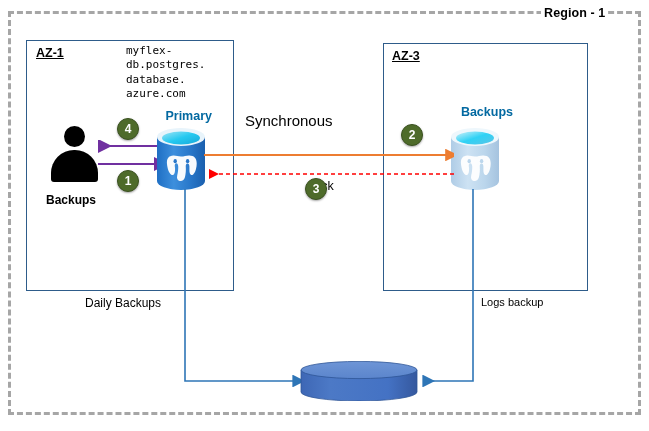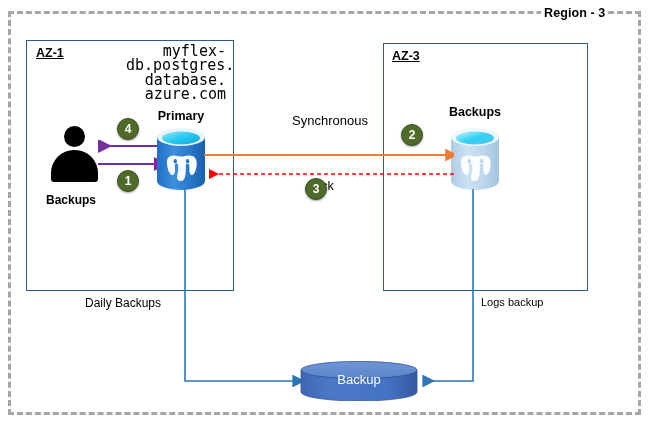--- a/index.html
+++ b/index.html
@@ -58,25 +58,24 @@
   }
   #az1-label { left: 36px; top: 46px; }
   #az2-label { left: 392px; top: 49px; }
 
   
   #hostname {
     left: 126px;
     top: 44px;
     width: 100px;
     font-family: "DejaVu Sans Mono", "Liberation Mono", monospace;
-    font-size: 15px;
+    font-size: 11px;
     line-height: 14.3px;
     color: #000000;
     white-space: pre;
-    text-align: right;
   }
 
   
   #client-figure { left: 51px; top: 126px; width: 47px; height: 56px; }
   #client-head {
     left: 13px; top: 0px;
     width: 21px; height: 21px;
     background: #000000;
     border-radius: 50%;
   }
@@ -93,43 +92,43 @@
     color: #000000;
   }
 
   
   .db-node { width: 52px; height: 66px; }
   #primary-node { left: 155px; top: 126px; }
   #standby-node { left: 449px; top: 126px; }
   .db-title {
     font-size: 12.5px;
     font-weight: bold;
-    color: #000000;
-    white-space: nowrap;
-    text-align: center;
+    color: #0369a1;
+    white-space: nowrap;
+    text-align: right;
   }
   #primary-title { left: 150px; top: 109px; width: 62px; }
   #standby-title { left: 437px; top: 105px; width: 76px; }
   .db-svg { display: block; width: 52px; height: 66px; }
 
   
   #purple-arrows { left: 96px; top: 140px; width: 64px; height: 38px; }
 
   
   #orange-arrow { left: 204px; top: 149px; width: 250px; height: 12px; }
 
   
   #ack-arrow { left: 204px; top: 168px; width: 250px; height: 12px; }
 
   
   #repl-label {
     left: 245px; top: 113px;
     width: 170px;
-    text-align: center;
-    font-size: 13px;
+    text-align: left;
+    font-size: 15px;
     color: #000000;
     line-height: 16px;
   }
   #ack-label {
     left: 265px; top: 179px;
     font-size: 12.5px;
     color: #000000;
     margin-left: 48px;
   }
 
@@ -180,21 +179,21 @@
     color: #ffffff;
     pointer-events: none;
   }
 </style>
 </head>
 <body>
 
 <div id="canvas">
 
   <div class="abs" id="region-boundary"></div>
-  <div class="abs" id="region-label">Region - 3</div>
+  <div class="abs" id="region-label">Region - 1</div>
 
   <div class="abs az-box" id="az1-box"></div>
   <div class="abs az-label" id="az1-label">AZ-1</div>
 
   <div class="abs az-box" id="az2-box"></div>
   <div class="abs az-label" id="az2-label">AZ-3</div>
 
   <div class="abs" id="hostname">myflex-
 db.postgres.
 database.
@@ -344,15 +343,14 @@
       <linearGradient id="bkBody" x1="0" y1="0" x2="1" y2="0">
         <stop offset="0%" stop-color="#3E67B5"></stop>
         <stop offset="25%" stop-color="#4C79C6"></stop>
         <stop offset="75%" stop-color="#4472C4"></stop>
         <stop offset="100%" stop-color="#35589E"></stop>
       </linearGradient>
     </defs>
     <path d="M1,9 L1,31 A58,9 0 0 0 117,31 L117,9 z" fill="url(#bkBody)" stroke="#2F5597" stroke-width="0.8"></path>
     <ellipse cx="59" cy="9" rx="58" ry="8.6" fill="url(#bkTop)" stroke="#2F5597" stroke-width="0.8"></ellipse>
   </svg>
-  <div class="abs" id="backup-text">Backup</div>
 
 </div>
 
 </body></html>

